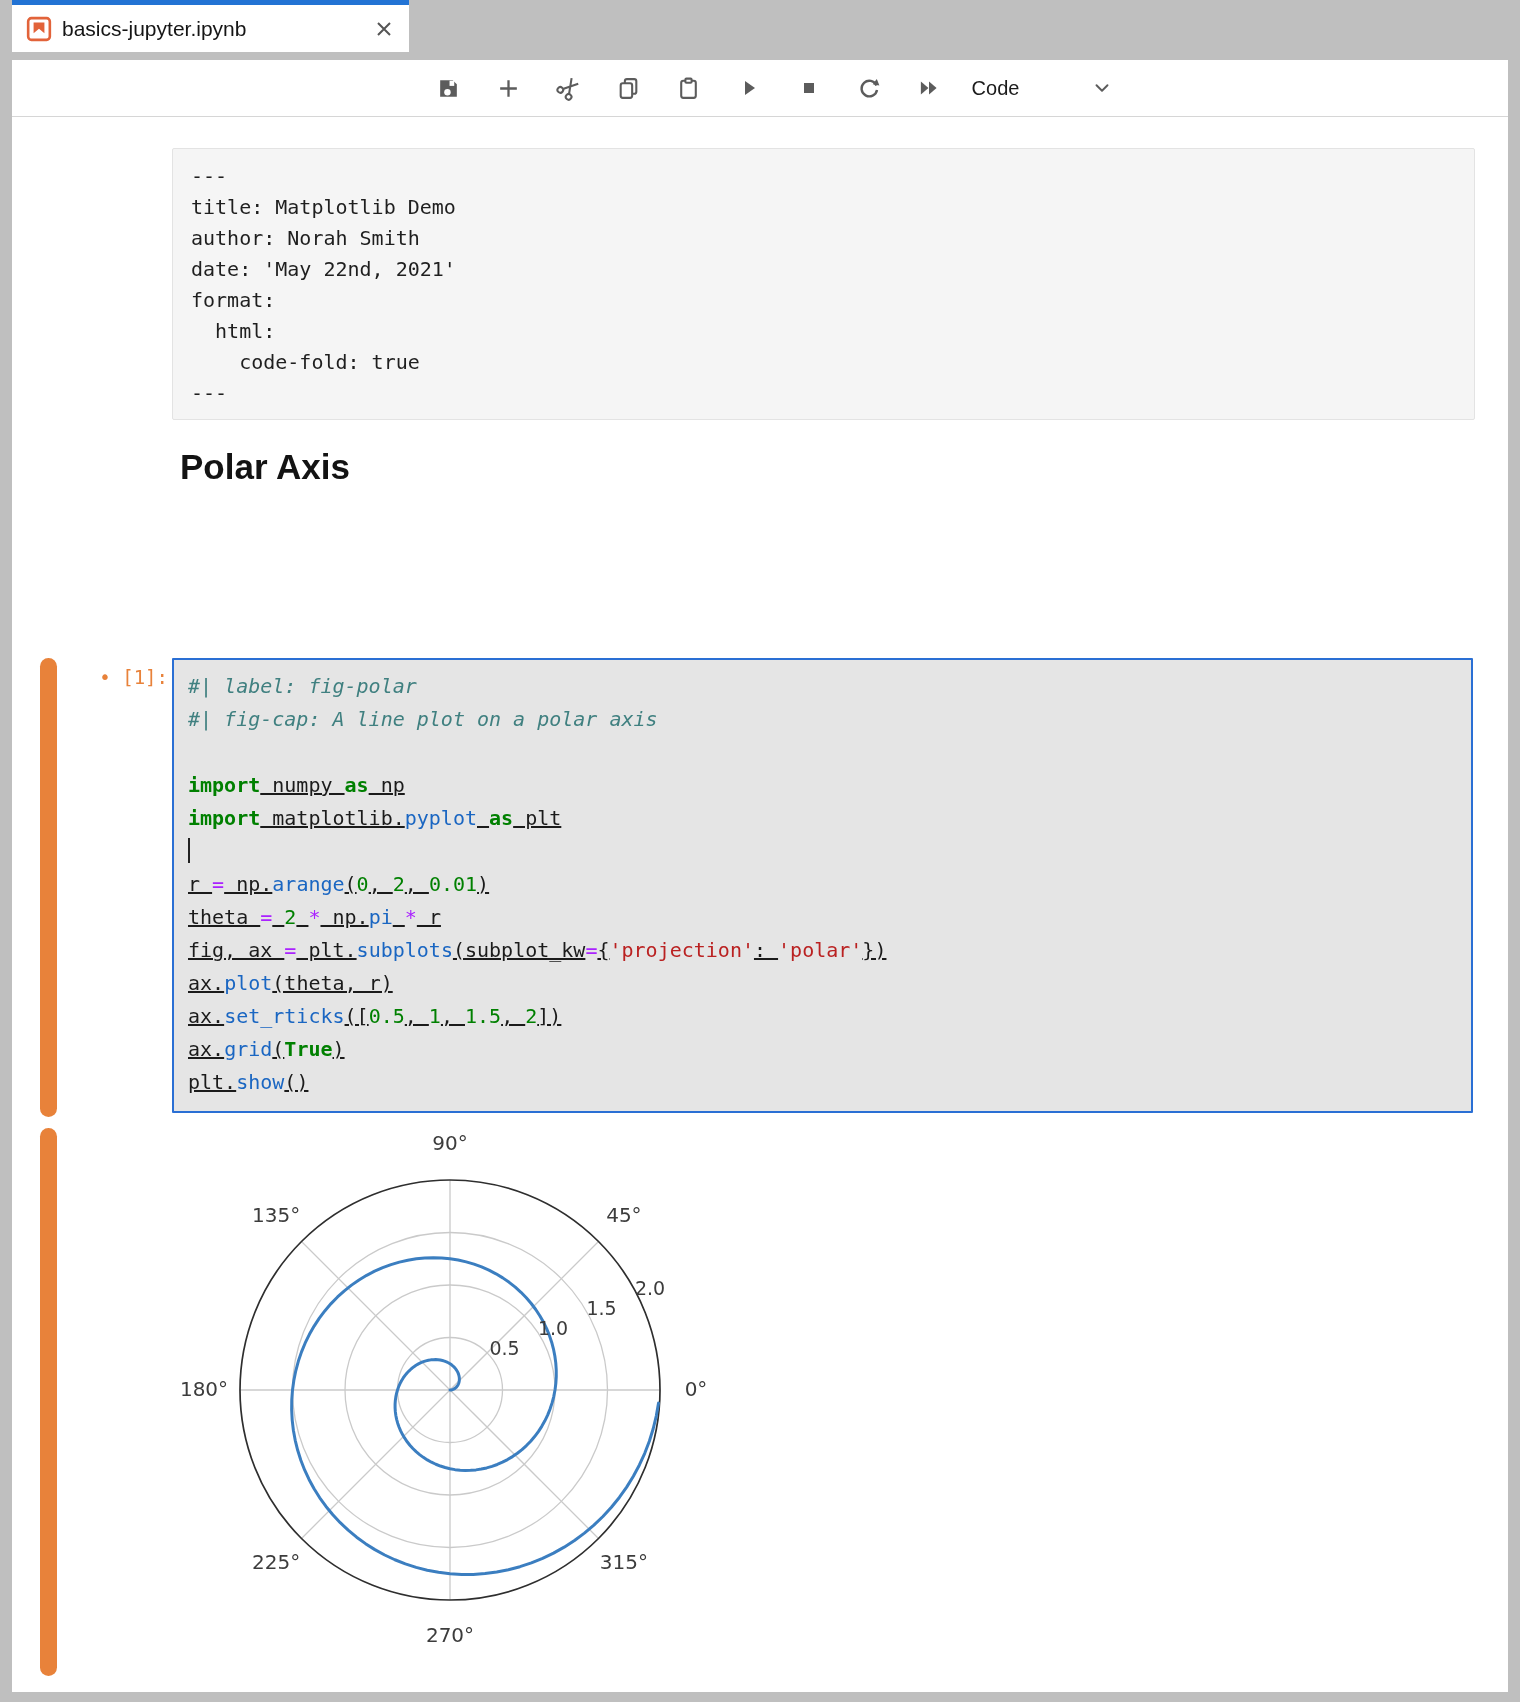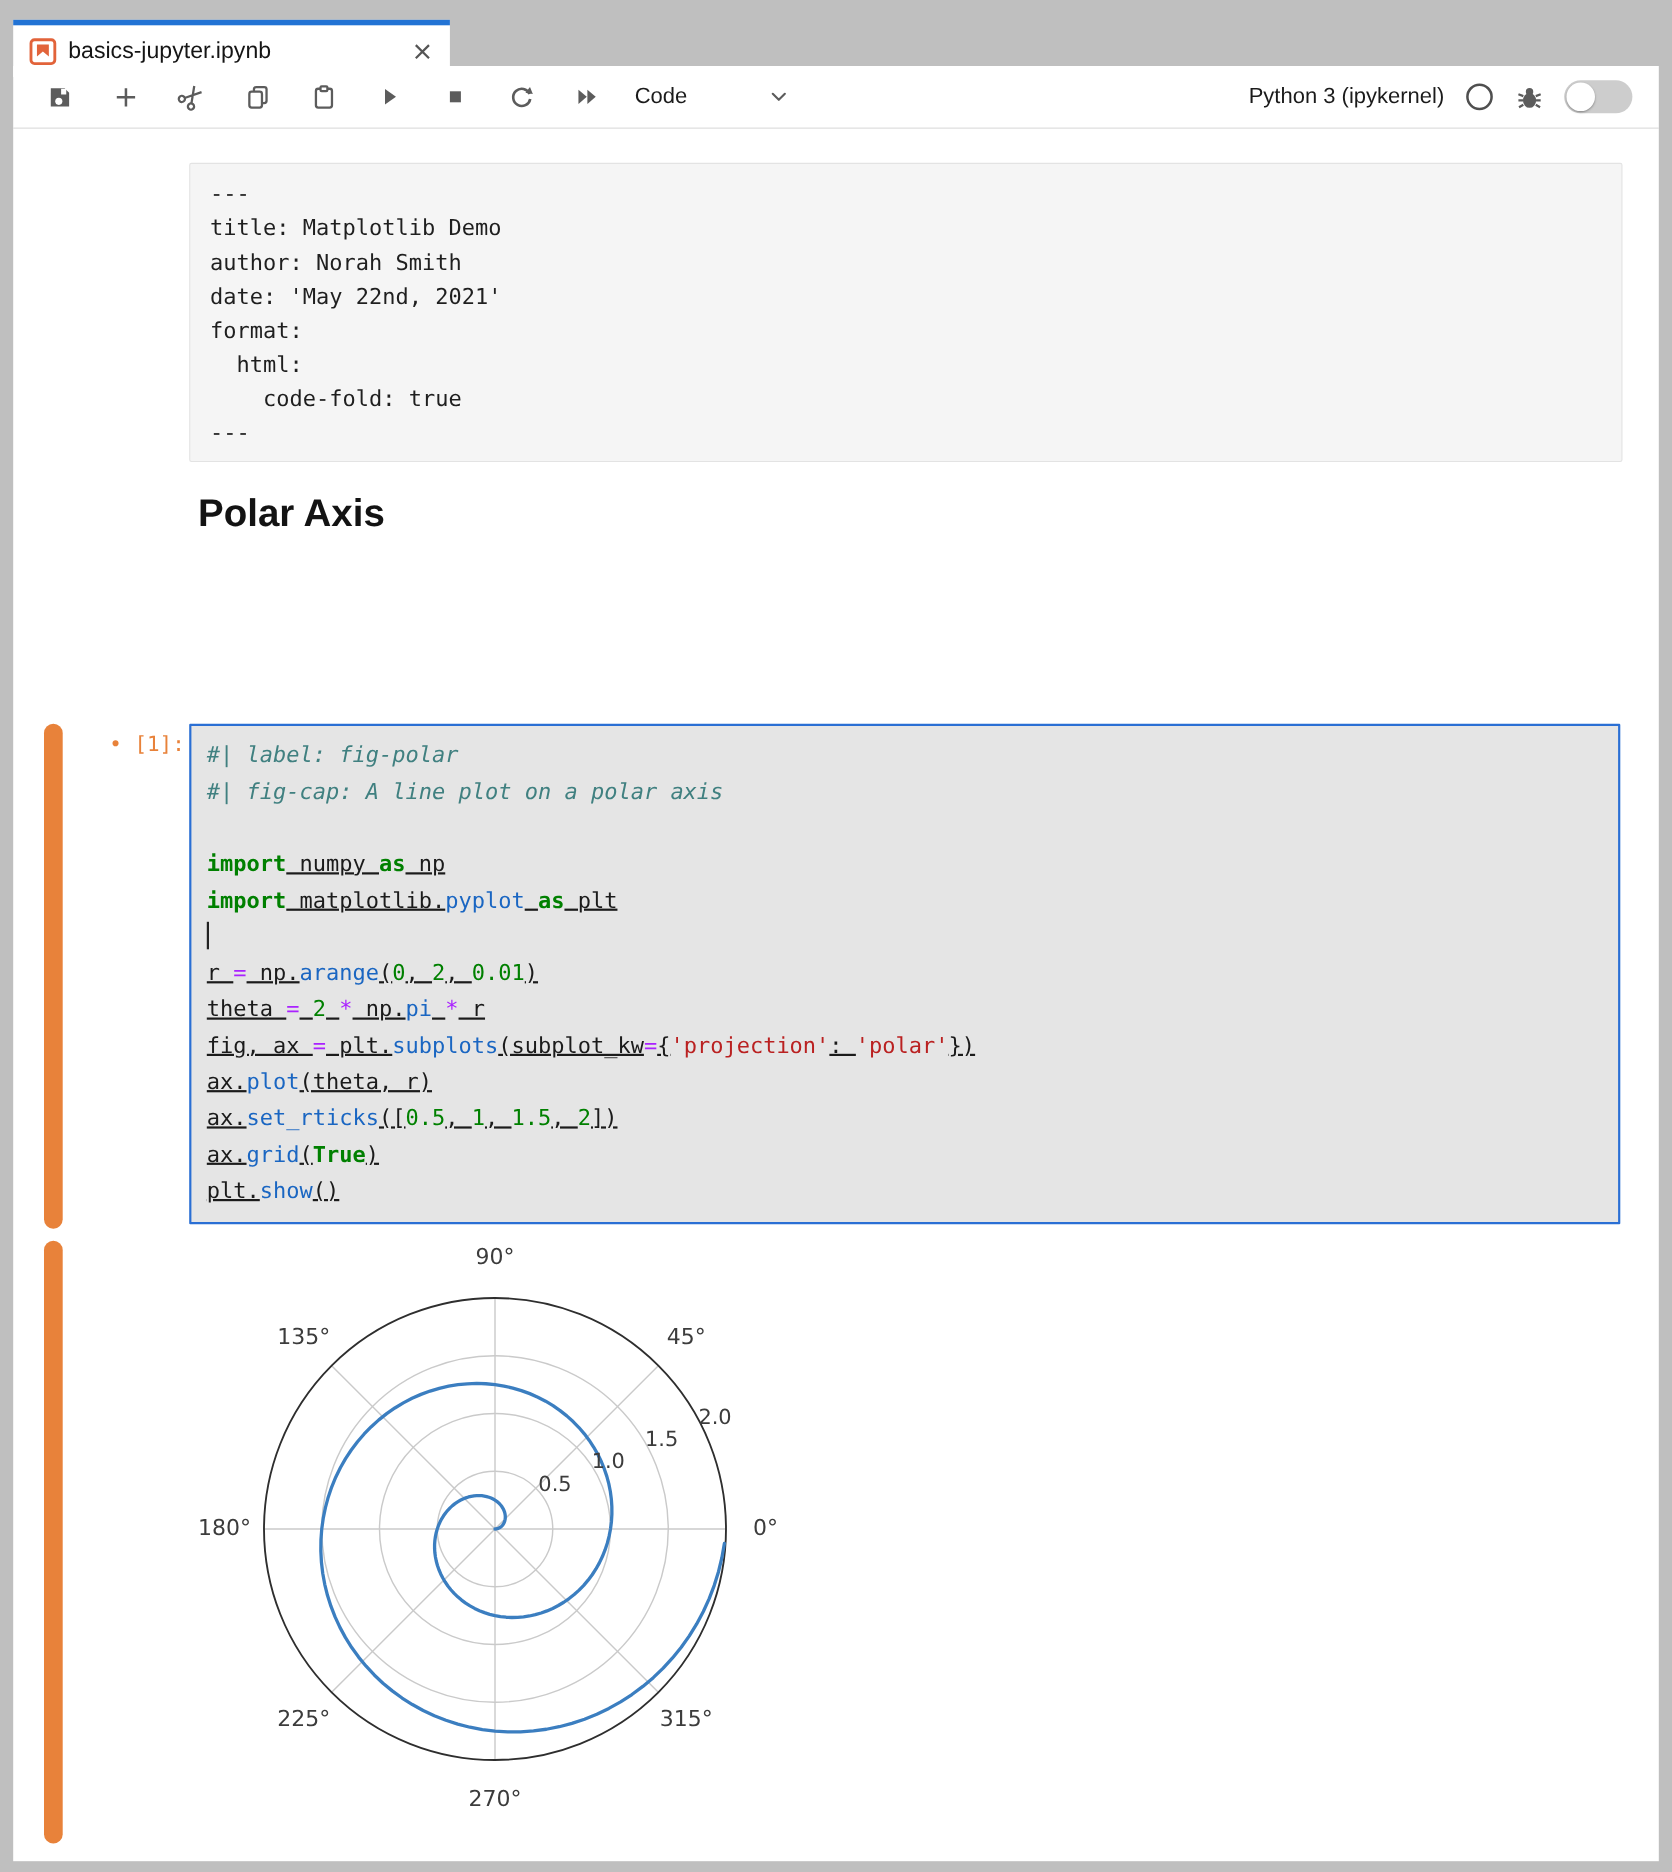--- a/index.html
+++ b/index.html
@@ -1,21 +1,21 @@
 <!DOCTYPE html>
 <html style="--accent: #2273D4; --collapser: #E8823A; --prompt: #E8823A; --cell-border: #2A6FD4; --comment: #408080; --keyword: #008000; --property: #1A66C2; --operator: #AA22FF; --number: #008000; --string: #BA2121; --notebook-icon: #E2633A;"><head>
 <meta charset="utf-8">
 <style>
   html,body{margin:0;padding:0;}
   body{width:1520px;height:1702px;position:relative;background:#bfbfbf;
        font-family:"Liberation Sans","DejaVu Sans",sans-serif;overflow:hidden;}
   .abs{position:absolute;}
 
   
-  .tab{left:12px;top:18px;width:397px;height:52px;background:#fff;
+  .tab{left:12px;top:0;width:397px;height:52px;background:#fff;
        border-top:5px solid var(--accent,#2273d4);box-sizing:border-box;
        display:flex;align-items:center;padding:0 14px;gap:10px;}
   .tab-title{font-size:21px;color:#151515;white-space:nowrap;}
   .tab-close{margin-left:auto;cursor:pointer;}
 
   
   .toolbar{left:12px;top:60px;width:1496px;height:57px;background:#fff;
            border-bottom:1px solid #d6d6d6;box-sizing:border-box;
            display:flex;align-items:center;justify-content:center;}
   .tbtn{width:44px;height:44px;display:flex;align-items:center;justify-content:center;flex:0 0 auto;}
@@ -135,34 +135,20 @@
     <svg class="icon" width="26" height="26" viewBox="0 0 24 24">
       <polygon points="4.5,6 11.5,12 4.5,18" fill="#5c5c5c"></polygon>
       <polygon points="12,6 19,12 12,18" fill="#5c5c5c"></polygon>
     </svg>
   </div>
   <span class="celltype">Code</span>
   <svg class="icon chev" width="22" height="22" viewBox="0 0 24 24">
     <polyline points="6,9 12,15 18,9" stroke="#5c5c5c" stroke-width="2.1" fill="none" stroke-linecap="round" stroke-linejoin="round"></polyline>
   </svg>
 
-  <div class="kernel-group">
-    <span class="kernel-name">Python 3 (ipykernel)</span>
-    <svg class="icon" width="28" height="28" viewBox="0 0 28 28">
-      <circle cx="14" cy="14" r="11" stroke="#4f4f4f" stroke-width="2.3" fill="none"></circle>
-    </svg>
-    <svg class="icon" width="27" height="27" viewBox="0 0 24 24">
-      <circle cx="12" cy="7.5" r="3" fill="#5c5c5c"></circle>
-      <ellipse cx="12" cy="14.5" rx="5.3" ry="6" fill="#5c5c5c"></ellipse>
-      <path d="M7 11 L3 9.5 M7 14.5 L3 14.5 M7 18 L3.5 20 M17 11 L21 9.5 M17 14.5 L21 14.5 M17 18 L20.5 20" stroke="#5c5c5c" stroke-width="1.8" fill="none"></path>
-    </svg>
-    <div class="toggle">
-      <div class="knob"></div>
-    </div>
-  </div>
 </div>
 
 <div class="abs content">
 
   <div class="abs rawcell">
     <pre>---
 title: Matplotlib Demo
 author: Norah Smith
 date: 'May 22nd, 2021'
 format:

